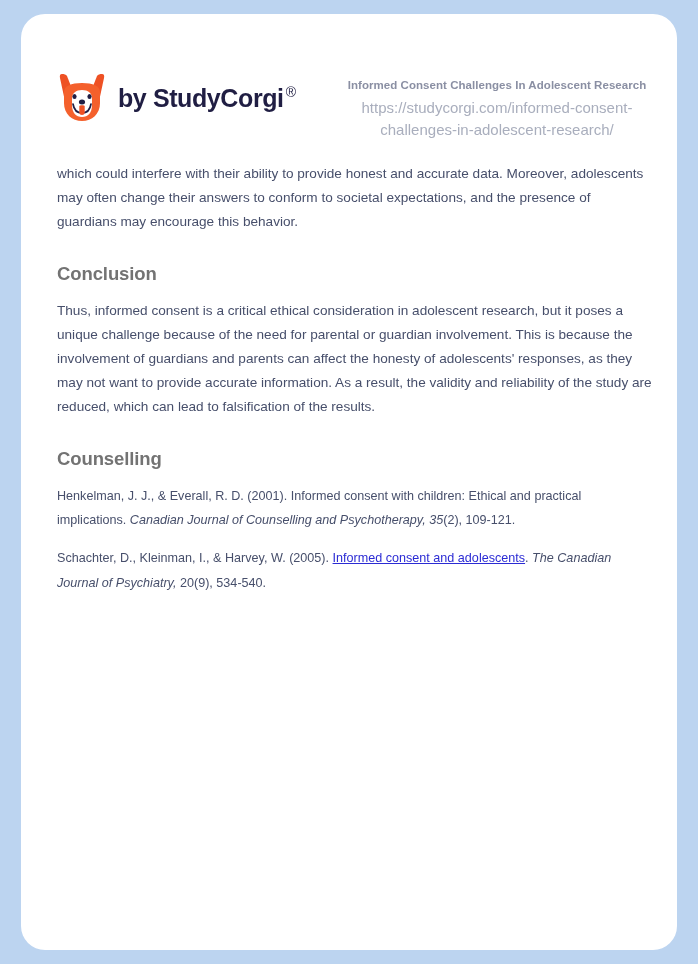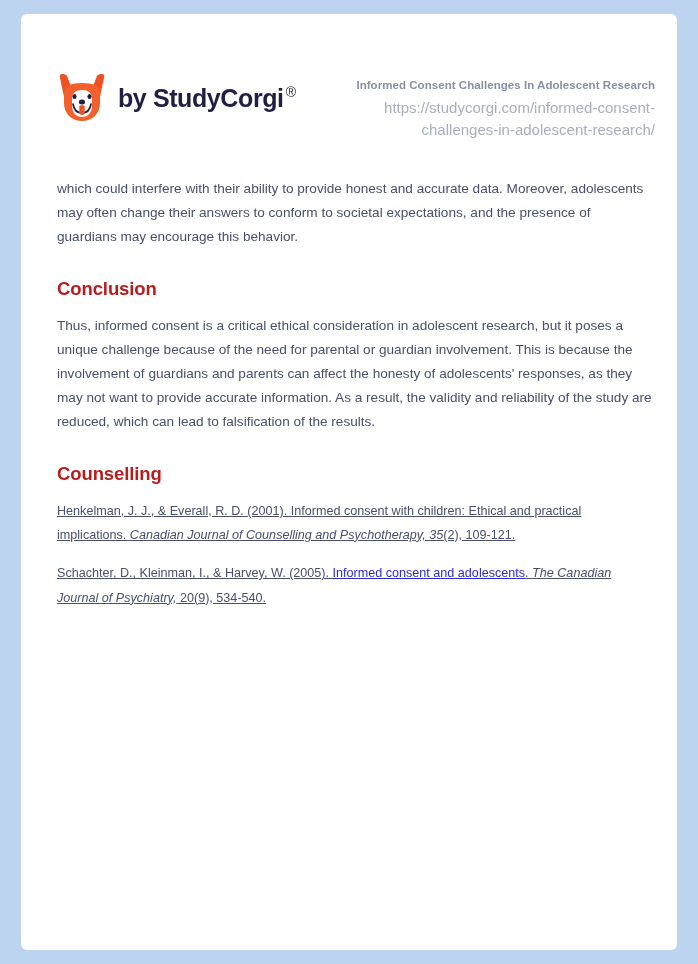--- a/index.html
+++ b/index.html
@@ -13,21 +13,21 @@
     font-family: "Liberation Sans", sans-serif;
     overflow: hidden;
   }
   .page-card {
     position: absolute;
     left: 21px;
     top: 14px;
     width: 656px;
     height: 936px;
     background: #ffffff;
-    border-radius: 6px;
+    border-radius: 24px;
     box-sizing: border-box;
     overflow: hidden;
   }
   .header {
     position: absolute;
     left: 0;
     top: 0;
     width: 100%;
     height: 130px;
   }
@@ -54,65 +54,64 @@
   }
   .brand-reg {
     font-size: 14px;
     font-weight: normal;
     color: #201e43;
     vertical-align: super;
     margin-left: 2px;
   }
   .header-meta {
     position: absolute;
-    right: 22px;
+    right: 10px;
     top: 63px;
     width: 340px;
-    text-align: right;
+    text-align: center;
   }
   .header-title {
     font-size: 11.5px;
     font-weight: bold;
     color: #8a8fa3;
     line-height: 1.45;
     letter-spacing: 0.05px;
   }
   .header-url {
     font-size: 15px;
     color: #a9aebd;
     line-height: 1.5;
     margin-top: 3px;
     word-break: break-word;
   }
   .content {
     position: absolute;
     left: 36px;
-    top: 163px;
+    top: 148px;
     width: 596px;
   }
   .body-text {
     font-size: 13.6px;
     line-height: 24.2px;
     color: #474f6b;
     margin: 0 0 10px 0;
     text-align: left;
   }
   .section-head {
     font-size: 18.5px;
     font-weight: bold;
-    color: #b91c1c;
+    color: #737373;
     margin: 28px 0 14px 0;
     letter-spacing: -0.1px;
   }
   .ref-entry {
     font-size: 12.6px;
     line-height: 24.3px;
     color: #474f6b;
     margin: 0 0 14px 0;
-    text-decoration: underline;
   }
   .ital {
     font-style: italic;
   }
   .ref-link {
     color: #2b2bd4;
     text-decoration: underline;
   }
 </style>
 </head>

